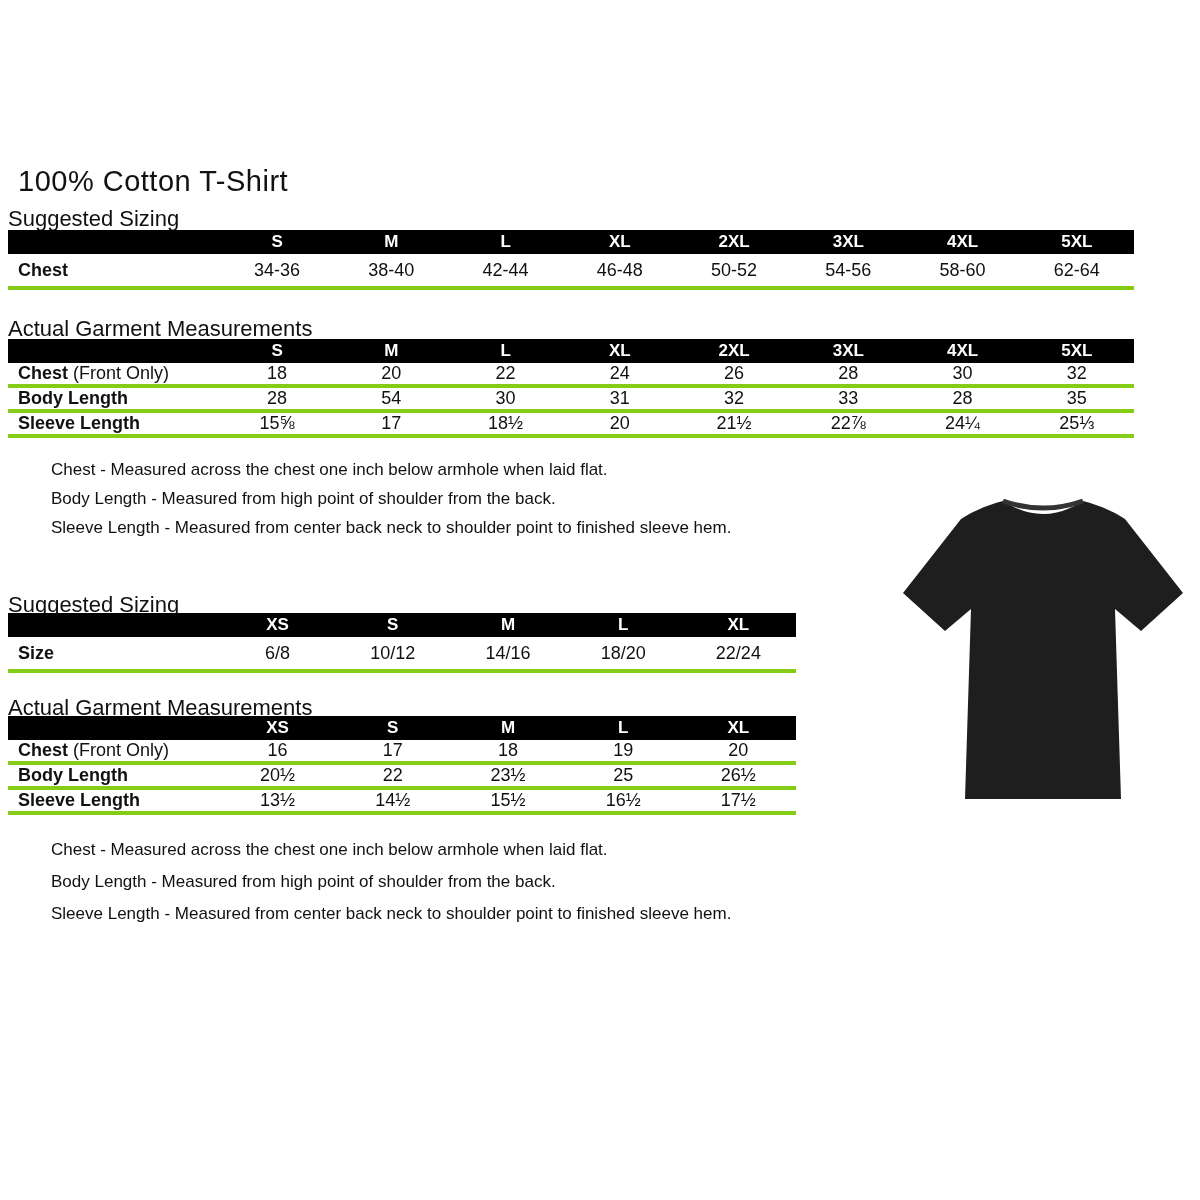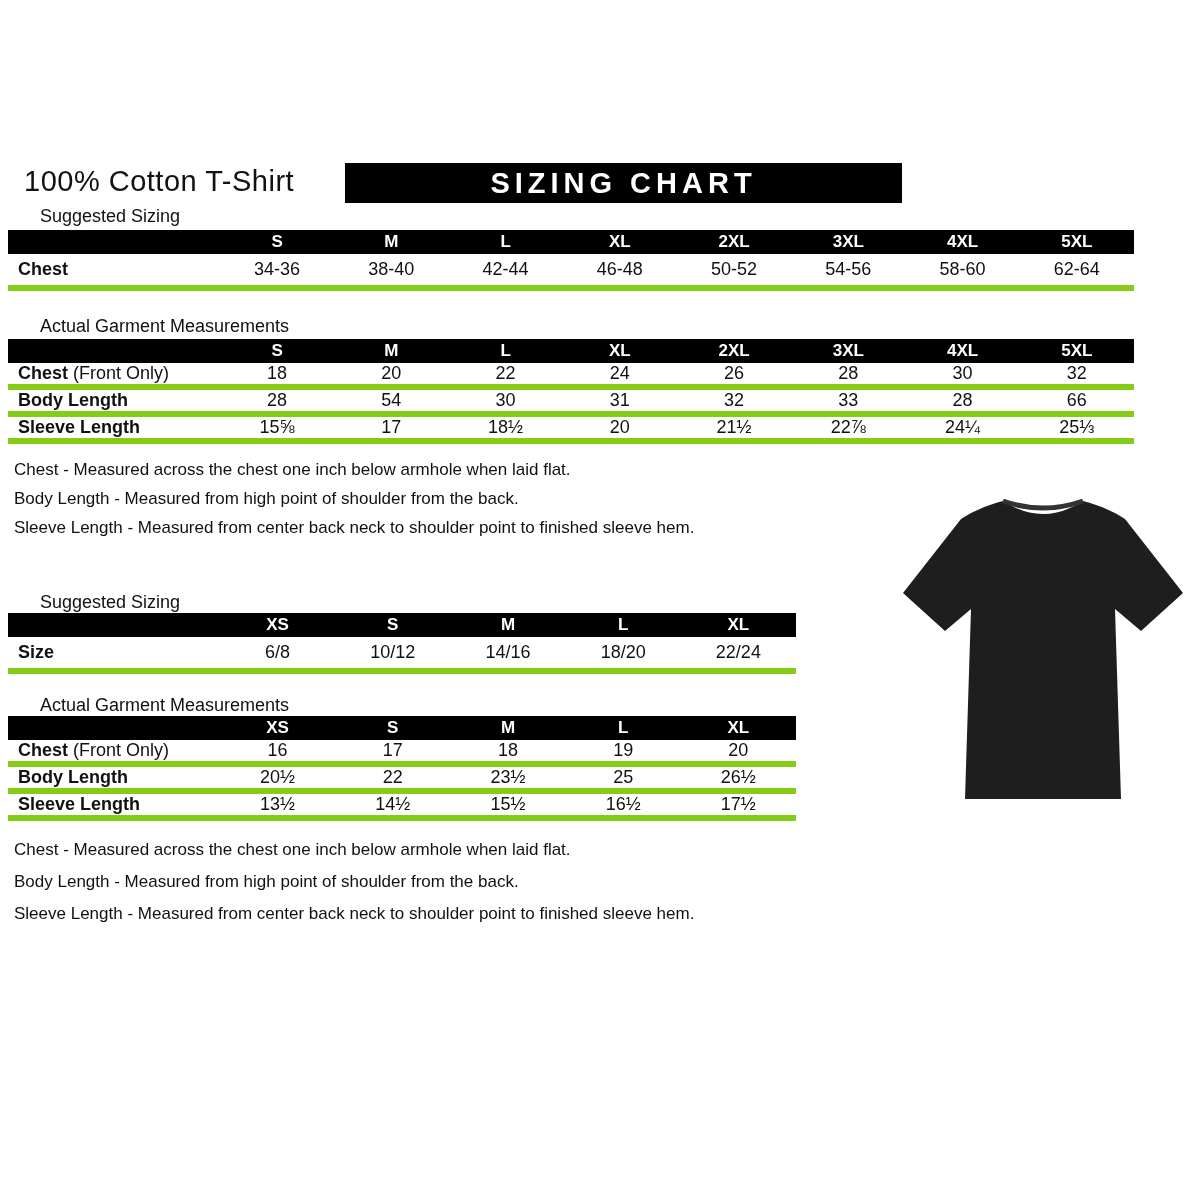--- a/index.html
+++ b/index.html
@@ -1,63 +1,60 @@
 <!DOCTYPE html>
 <html><head>
 <meta charset="utf-8">
 <style>
   * { margin:0; padding:0; box-sizing:border-box; }
   html,body { background:#fff; }
   body { font-family:"Liberation Sans", sans-serif; color:#111; }
   .sheet { position:relative; width:1200px; height:1200px; background:#ffffff; overflow:hidden; }
 
-  .main-title { position:absolute; left:24px; top:165px; font-size:29px; font-weight:400; letter-spacing:0.5px; }
+  .main-title { position:absolute; left:18px; top:165px; font-size:29px; font-weight:400; letter-spacing:0.5px; }
   .banner { position:absolute; left:345px; top:163px; width:557px; height:40px; background:#000;
             display:flex; align-items:center; justify-content:center; }
   .banner span { color:#fff; font-weight:bold; font-size:29px; letter-spacing:5px; }
 
-  .section-label { position:absolute; left:8px; font-size:18px;margin-left:32px; }
+  .section-label { position:absolute; left:8px; font-size:22px; }
   .youth-title { position:absolute; left:6px; top:548px; font-size:27px; font-weight:bold; }
 
   table.size-table { position:absolute; left:8px; border-collapse:collapse; table-layout:fixed; }
   table.adult { width:1126px; }
   table.youth { width:788px; }
   thead th { background:#000; color:#fff; font-size:17px; font-weight:bold; height:24px; text-align:center; padding:0; }
-  tbody td { text-align:center; font-size:18px; border-bottom:6px solid #84cc16; padding:0; }
+  tbody td { text-align:center; font-size:18px; border-bottom:4px solid #84cc16; padding:0; }
   table.rows-tall tbody td { height:34px; }
   table.rows-std tbody td { height:23px; }
   th.label-col, td.label-col { width:212px; text-align:left; padding-left:10px; }
   td.label-col b { font-weight:bold; }
 
   .t1 { top:230px; }
   .lbl-suggested-adult { top:206px; }
   .lbl-actual-adult { top:316px; }
   .t2 { top:339px; }
   .notes { position:absolute; left:14px; }
   .notes-adult { top:460px; }
-  .note { font-size:17px; margin-bottom:9px; }
+  .note { font-size:17px; margin-bottom:9px;margin-left:37px; }
   .lbl-suggested-youth { top:592px; }
   .t3 { top:613px; }
   .lbl-actual-youth { top:695px; }
   .t4 { top:716px; }
   .notes-youth { top:840px; }
   .notes-youth .note { margin-bottom:12px; }
 
   .tshirt { position:absolute; left:893px; top:472px; width:300px; height:348px; }
 </style>
 </head>
 <body>
 
 <div class="sheet">
 
   <div class="main-title">100% Cotton T-Shirt</div>
 
-  <div class="banner">
-    <span>SIZING CHART</span>
-  </div>
 
   <div class="section-label lbl-suggested-adult">Suggested Sizing</div>
 
   <table class="size-table adult rows-tall t1">
     <thead>
         <tr>
           <th class="label-col"></th>
           <th>S</th>
           <th>M</th>
           <th>L</th>
@@ -113,21 +110,21 @@
         </tr>
         <tr>
           <td class="label-col"><b>Body Length</b></td>
           <td>28</td>
           <td>54</td>
           <td>30</td>
           <td>31</td>
           <td>32</td>
           <td>33</td>
           <td>28</td>
-          <td>66</td>
+          <td>35</td>
         </tr>
         <tr>
           <td class="label-col"><b>Sleeve Length</b></td>
           <td>15⅝</td>
           <td>17</td>
           <td>18½</td>
           <td>20</td>
           <td>21½</td>
           <td>22⅞</td>
           <td>24¼</td>

